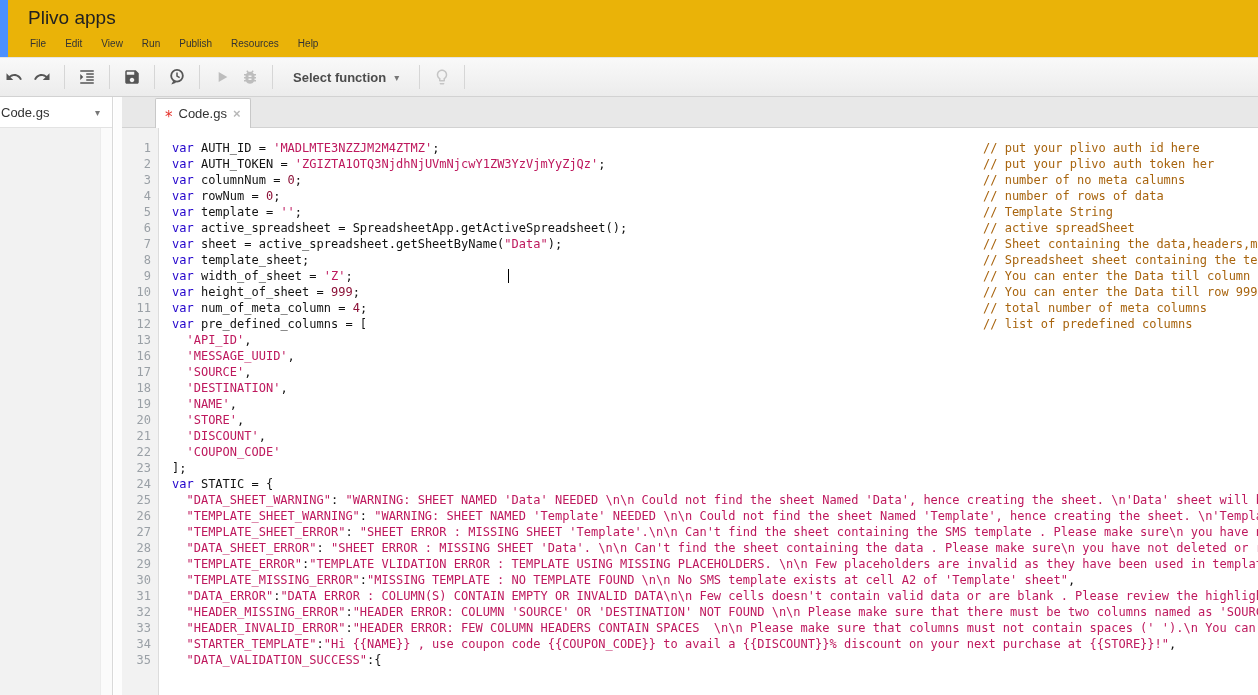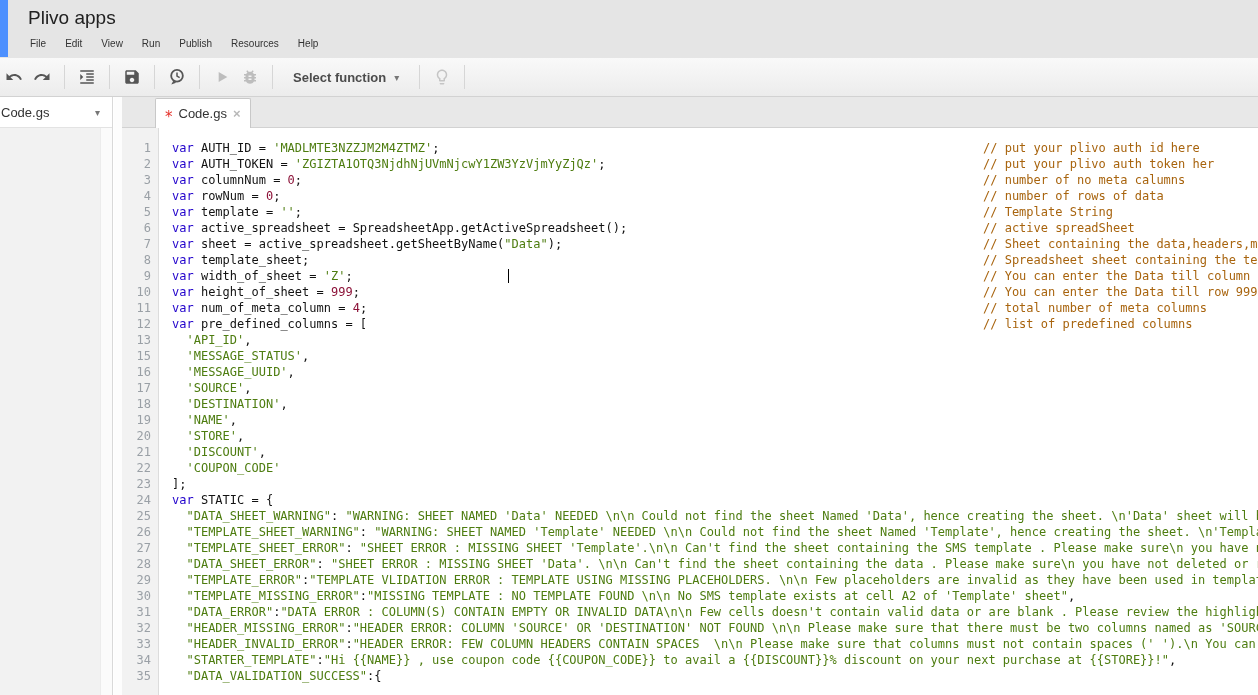--- a/index.html
+++ b/index.html
@@ -2,21 +2,21 @@
 <html><head>
 <meta charset="utf-8">
 <style>
   * { margin:0; padding:0; box-sizing:border-box; }
   html,body { background:#fff; }
   #app {
     position:relative; width:1258px; height:695px; overflow:hidden;
     font-family:"Liberation Sans", sans-serif; background:#fff;
   }
   
-  #header { position:absolute; left:0; top:0; width:1258px; height:57px; background:#e5e5e5; }
+  #header { position:absolute; left:0; top:0; width:1258px; height:57px; background:#eab308; }
   #brand-bar { position:absolute; left:0; top:0; width:8px; height:57px; background:#4d90fe; }
   #title { position:absolute; left:28px; top:7px; font-size:19px; color:#212121; }
   #menubar { position:absolute; left:28px; top:37px; display:flex; gap:15px; }
   .menu-item { font-size:10px; color:#333; cursor:pointer; padding:1px 2px; }
   
   #toolbar {
     position:absolute; left:0; top:57px; width:1258px; height:40px;
     background:linear-gradient(#f9f9f9,#ececec);
     border-top:1px solid #e5e5e5; border-bottom:1px solid #d2d2d2;
     display:flex; align-items:center; 
@@ -48,21 +48,21 @@
   #tab .star { color:#e5312a; font-size:15px; line-height:10px; margin-top:6px; font-family:"DejaVu Sans", sans-serif; }
   #tab .lbl { font-size:13px; color:#333; }
   #tab .close { color:#b8b8b8; font-size:13px; font-weight:bold; cursor:pointer; }
   
   #code { position:relative; height:567px; background:#fff; overflow:hidden; padding-top:12px; }
   #code::before { content:""; position:absolute; left:0; top:0; bottom:0; width:36px; background:#f2f2f2; border-right:1px solid #dcdcdc; }
   .code-line { display:flex; height:16px; line-height:16px; position:relative; font-family:"DejaVu Sans Mono", monospace; font-size:12px; }
   .num { flex:0 0 36px; text-align:right; padding-right:7px; color:#9aa0a6; position:relative; z-index:1; }
   .line-text { margin-left:14px; white-space:pre; position:relative; color:#121212; }
   .tk-k { color:#2102cc; }
-  .tk-s { color:#4d7c0f; }
+  .tk-s { color:#be185d; }
   .tk-n { color:#8c1238; }
   .tk-p { color:#121212; }
   .comment { position:absolute; top:0; color:#a8640e; white-space:pre; }
   .caret { position:absolute; top:1px; width:1px; height:14px; background:#000; }
   .disabled svg { opacity:1; }
 </style>
 </head>
 <body>
 
 <div id="app">
@@ -204,24 +204,20 @@
           </div>
           <div class="code-line">
             <span class="num">12</span>
             <span class="line-text"><span class="tk-k">var</span><span class="tk-p"> pre_defined_columns = [</span><span class="comment" style="left: 811px;">// list of predefined columns</span></span>
           </div>
           <div class="code-line">
             <span class="num">13</span>
             <span class="line-text"><span class="tk-p">  </span><span class="tk-s">'API_ID'</span><span class="tk-p">,</span></span>
           </div>
           <div class="code-line">
-            <span class="num">15</span>
-            <span class="line-text"><span class="tk-p">  </span><span class="tk-s">'MESSAGE_STATUS'</span><span class="tk-p">,</span></span>
-          </div>
-          <div class="code-line">
             <span class="num">16</span>
             <span class="line-text"><span class="tk-p">  </span><span class="tk-s">'MESSAGE_UUID'</span><span class="tk-p">,</span></span>
           </div>
           <div class="code-line">
             <span class="num">17</span>
             <span class="line-text"><span class="tk-p">  </span><span class="tk-s">'SOURCE'</span><span class="tk-p">,</span></span>
           </div>
           <div class="code-line">
             <span class="num">18</span>
             <span class="line-text"><span class="tk-p">  </span><span class="tk-s">'DESTINATION'</span><span class="tk-p">,</span></span>

